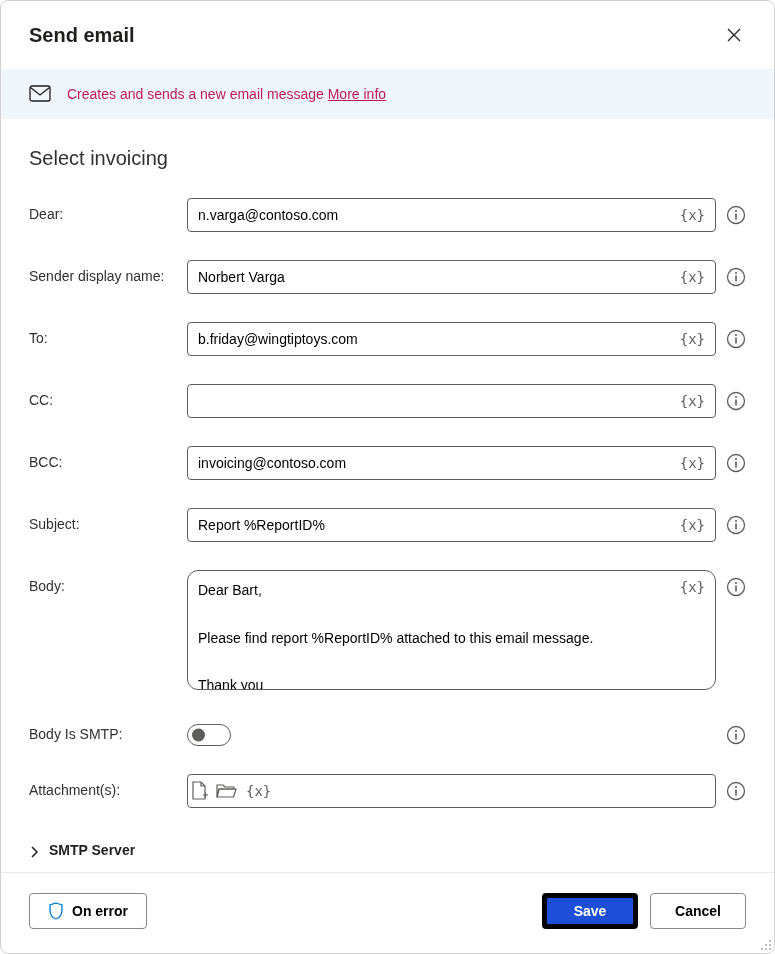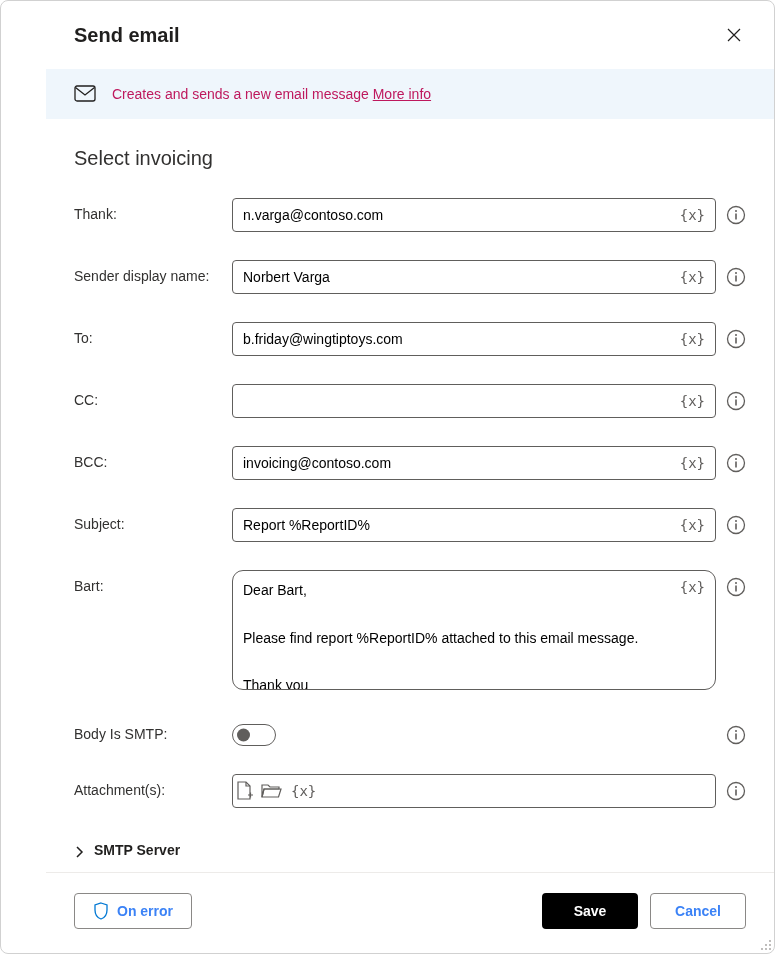--- a/index.html
+++ b/index.html
@@ -12,21 +12,20 @@
   }
   .dialog {
     width: 775px;
     height: 954px;
     border: 1px solid #d1d1d1;
     border-radius: 8px;
     display: flex;
     flex-direction: column;
     position: relative;
     background: #fff;
-    padding-left: 45px;
   }
   
   .dialog-header {
     display: flex;
     align-items: center;
     justify-content: space-between;
     padding: 18px 24px 18px 28px;
   }
   .dialog-title {
     font-size: 20px;
@@ -202,24 +201,24 @@
     cursor: pointer;
     display: inline-flex;
     align-items: center;
     justify-content: center;
     gap: 8px;
     padding: 0 18px;
   }
   .btn-secondary {
     background: #fff;
     border: 1px solid #8a8886;
-    color: #3b82f6;
+    color: #000000;
   }
   .btn-primary {
-    background: #000000;
+    background: #1d4ed8;
     border: 5px solid #000000;
     color: #fff;
   }
   .resize-grip {
     position: absolute;
     right: 2px;
     bottom: 2px;
     width: 12px;
     height: 12px;
     pointer-events: none;
@@ -246,21 +245,21 @@
     </svg>
     <div>
       <span class="info-text">Creates and sends a new email message </span><a class="info-link">More info</a>
     </div>
   </div>
 
   <div class="dialog-body">
     <div class="section-heading">Select invoicing</div>
 
     <div class="form-row">
-      <div class="form-label">Thank:</div>
+      <div class="form-label">Dear:</div>
       <div class="form-control-wrap">
         <div class="input-box">
           <input type="text" value="n.varga@contoso.com" style="">
           <div class="right-icons">
             <span class="var-icon">{x}</span>
           </div>
         </div>
         <svg class="info-icon" viewBox="0 0 20 20">
           <circle cx="10" cy="10" r="8.5" fill="none" stroke="#605e5c" stroke-width="1.3"></circle>
           <circle cx="10" cy="6" r="1" fill="#605e5c"></circle>
@@ -348,21 +347,21 @@
         </div>
         <svg class="info-icon" viewBox="0 0 20 20">
           <circle cx="10" cy="10" r="8.5" fill="none" stroke="#605e5c" stroke-width="1.3"></circle>
           <circle cx="10" cy="6" r="1" fill="#605e5c"></circle>
           <rect x="9.2" y="8.5" width="1.6" height="6" fill="#605e5c"></rect>
         </svg>
       </div>
     </div>
 
     <div class="form-row">
-      <div class="form-label">Bart:</div>
+      <div class="form-label">Body:</div>
       <div class="form-control-wrap">
         <div class="textarea-box">
           <textarea style="">Dear Bart,
 
 Please find report %ReportID% attached to this email message.
 
 Thank you</textarea>
           <span class="var-icon">{x}</span>
         </div>
         <svg class="info-icon" viewBox="0 0 20 20">

